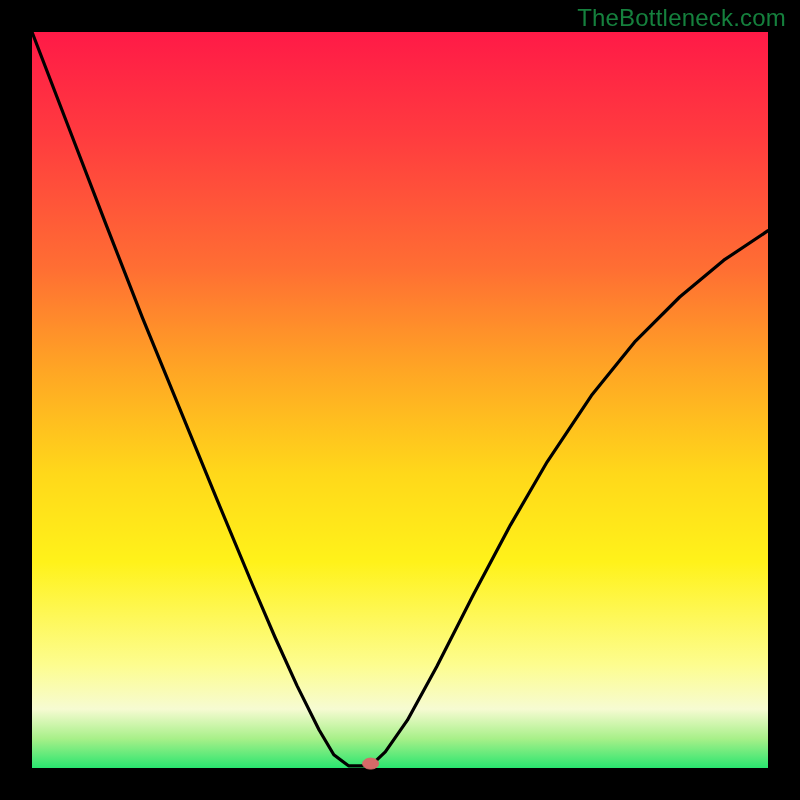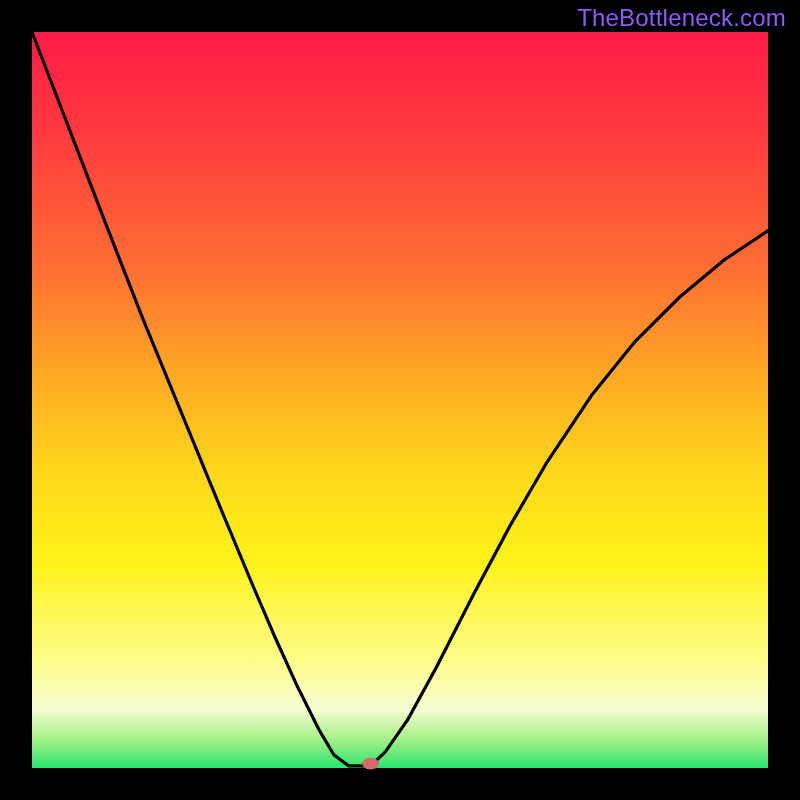--- a/index.html
+++ b/index.html
@@ -14,21 +14,21 @@
   .frame {
     position: relative;
     width: 800px;
     height: 800px;
     background: #000;
   }
   .watermark {
     position: absolute;
     top: 4px;
     right: 14px;
-    color: #8b5cf6;
+    color: #15803d;
     font-size: 24px;
     font-weight: 500;
     letter-spacing: 0.2px;
     user-select: none;
     text-align: center;
   }
   .plot {
     position: absolute;
     left: 32px;
     top: 32px;

